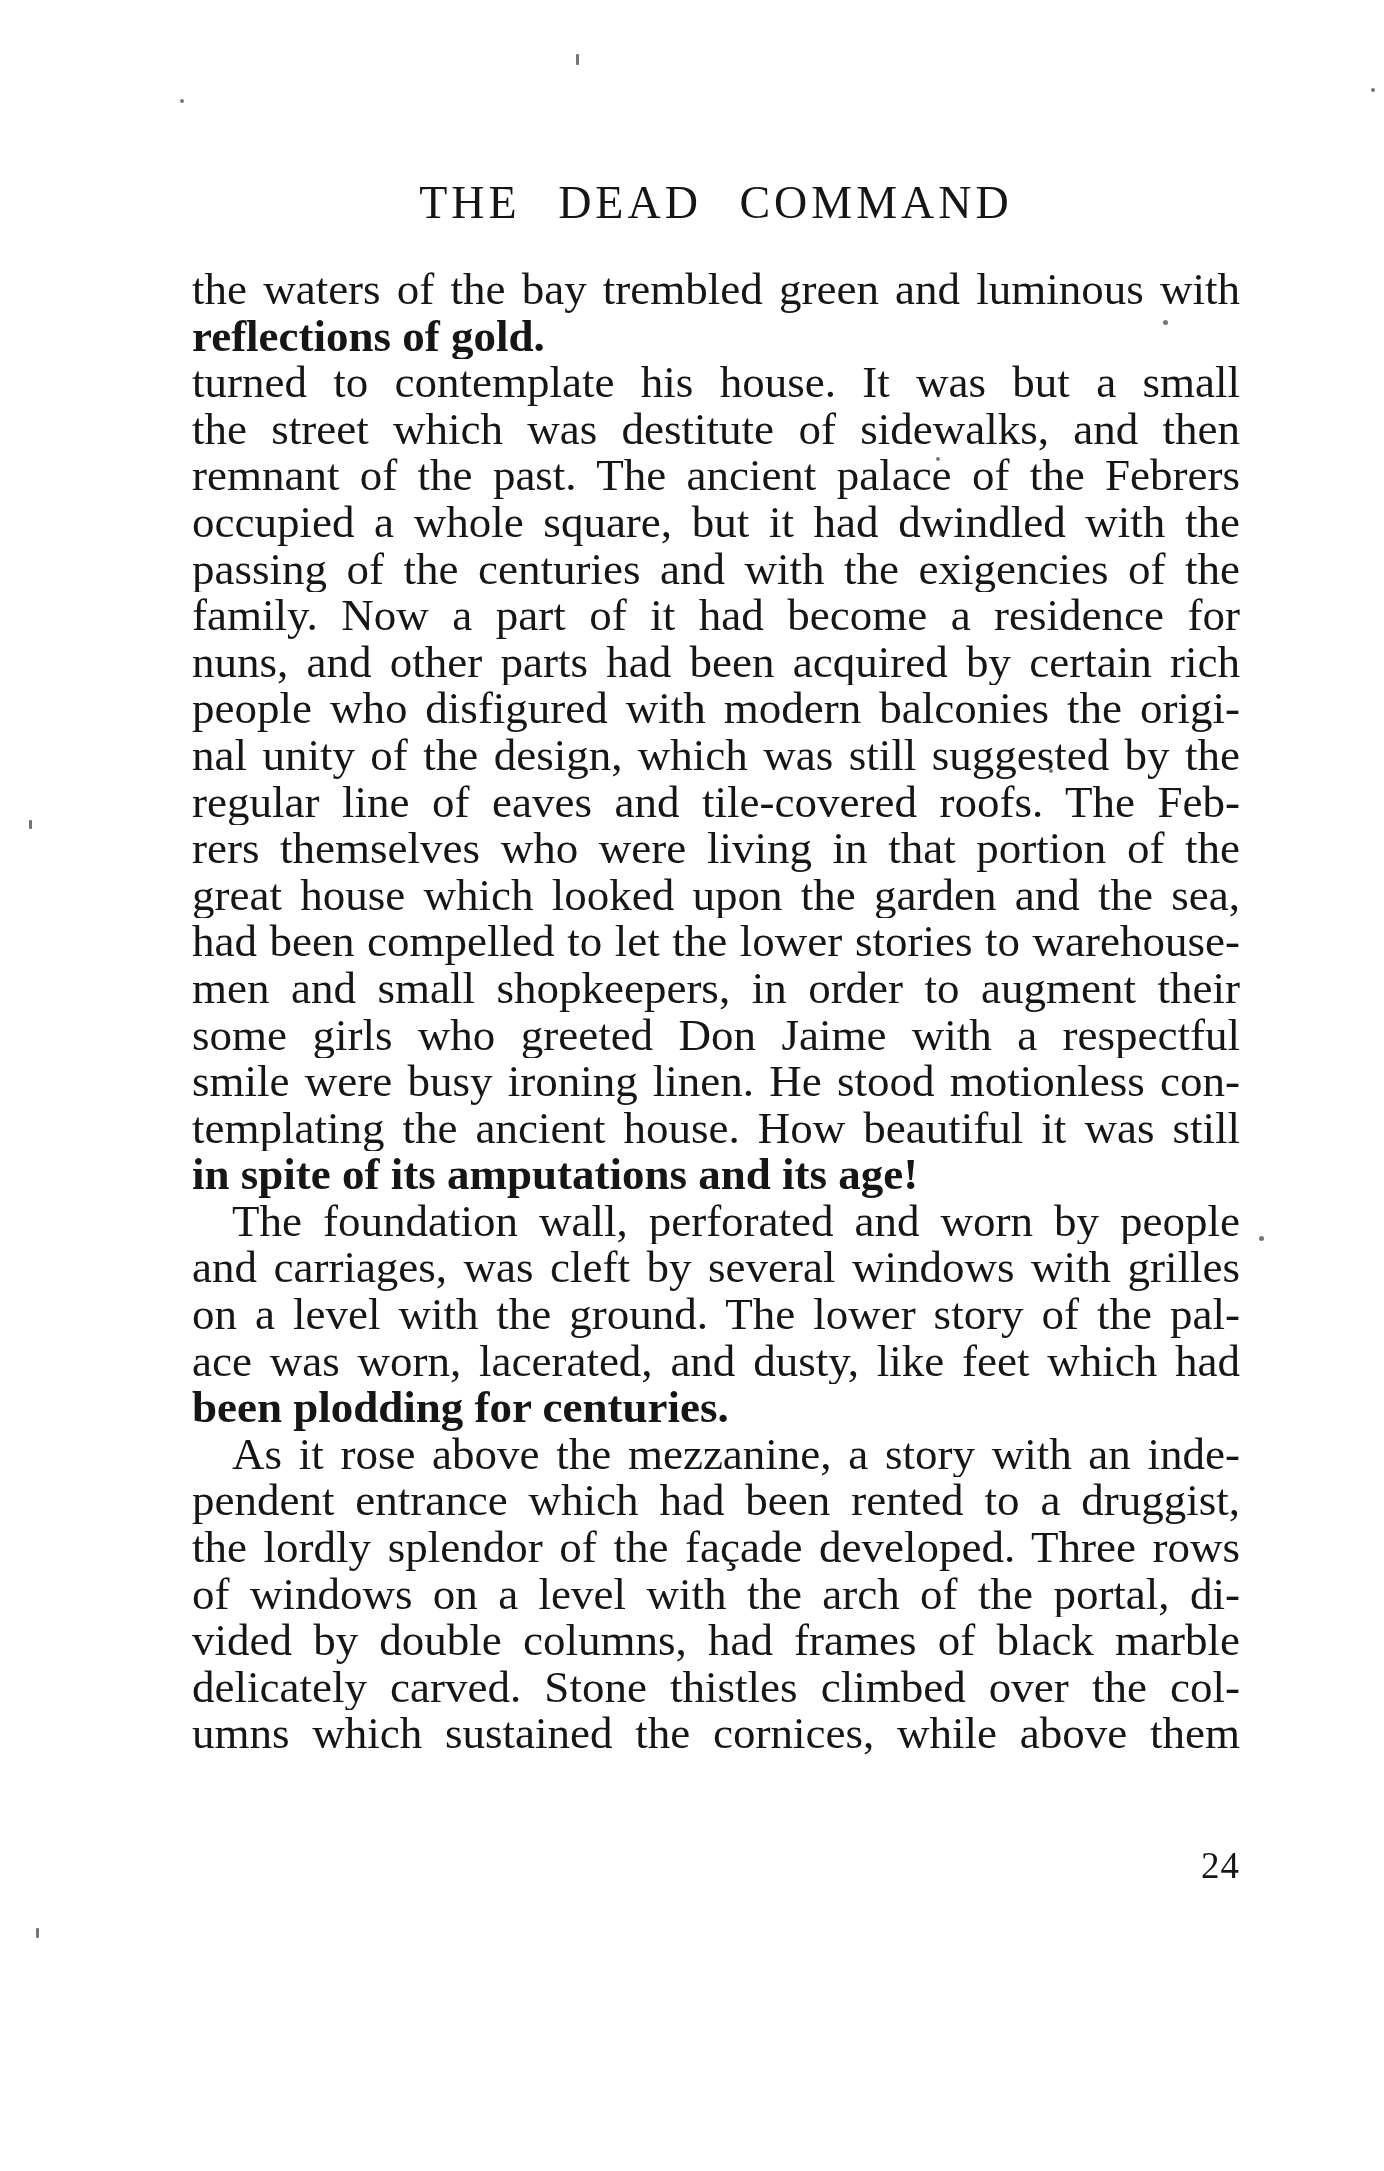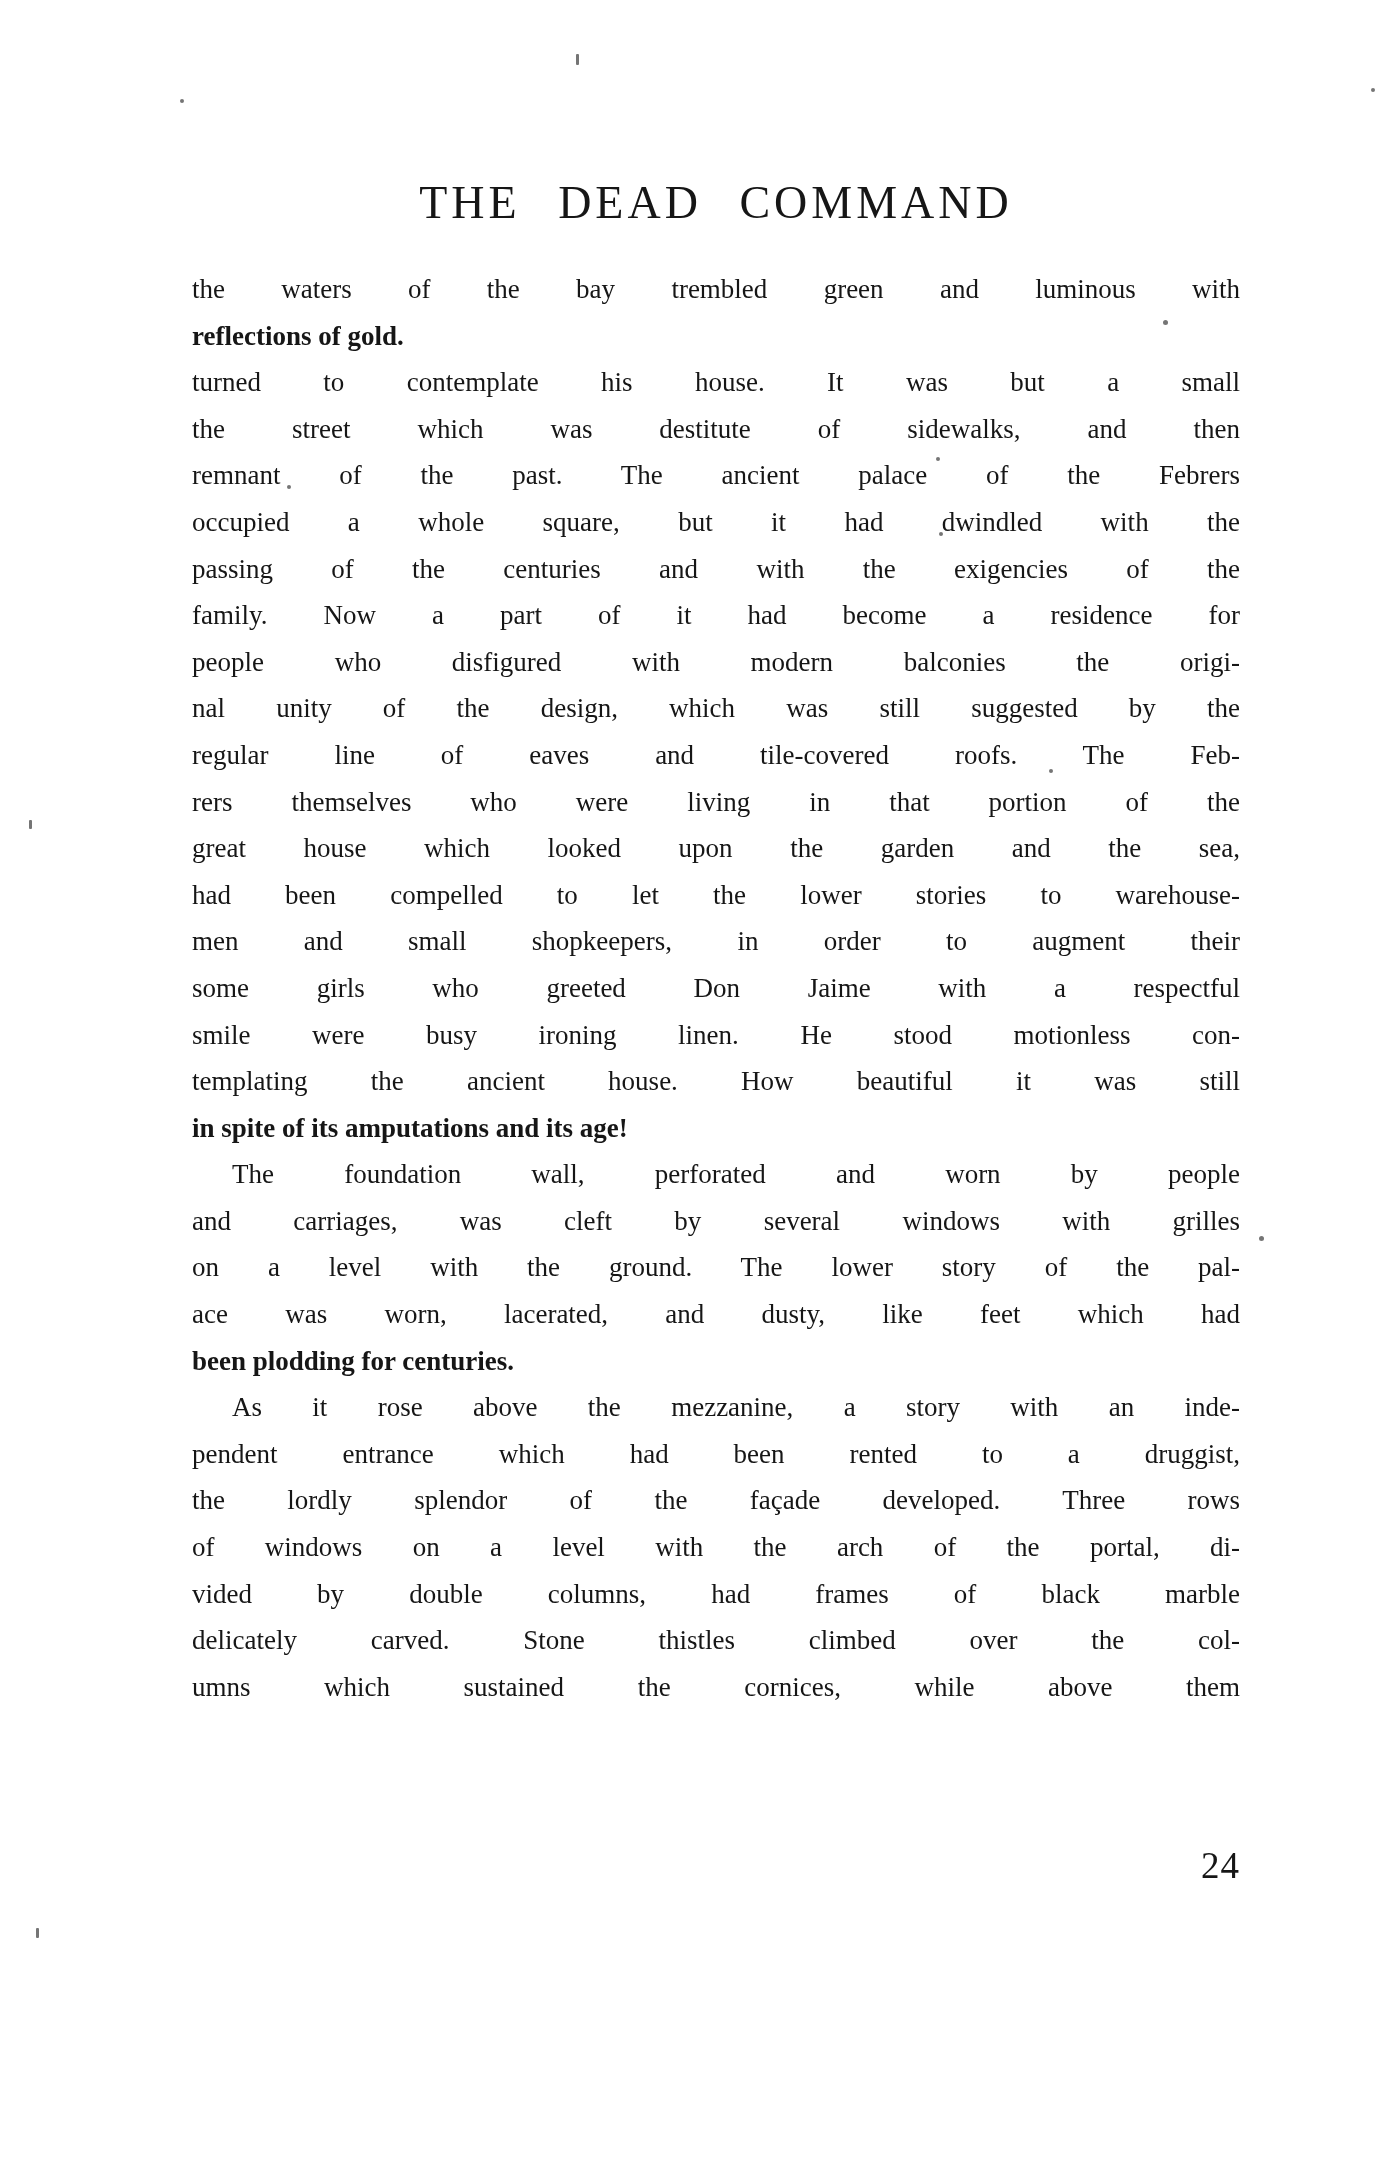--- a/index.html
+++ b/index.html
@@ -28,21 +28,21 @@
     font-weight: normal;
     letter-spacing: 4px;
     word-spacing: 22px;
     white-space: nowrap;
   }
   .textblock {
     position: absolute;
     top: 266px;
     left: 192px;
     width: 1048px;
-    font-size: 27px;
+    font-size: 45px;
     line-height: 46.6px;
   }
   .line {
     height: 46.6px;
     overflow: hidden;
     text-align: justify;
     text-align-last: justify;
     text-justify: inter-word;
   }
   .line.endpara {
@@ -81,20 +81,21 @@
 
   <div class="textblock">
     <div class="line">the waters of the bay trembled green and luminous with</div>
     <div class="line endpara">reflections of gold.</div>
     <div class="line">turned to contemplate his house. It was but a small</div>
     <div class="line">the street which was destitute of sidewalks, and then</div>
     <div class="line">remnant of the past. The ancient palace of the Febrers</div>
     <div class="line">occupied a whole square, but it had dwindled with the</div>
     <div class="line">passing of the centuries and with the exigencies of the</div>
     <div class="line">family. Now a part of it had become a residence for</div>
+    <div class="line">nuns, and other parts had been acquired by certain rich</div>
     <div class="line">people who disfigured with modern balconies the origi-</div>
     <div class="line">nal unity of the design, which was still suggested by the</div>
     <div class="line">regular line of eaves and tile-covered roofs. The Feb-</div>
     <div class="line">rers themselves who were living in that portion of the</div>
     <div class="line">great house which looked upon the garden and the sea,</div>
     <div class="line">had been compelled to let the lower stories to warehouse-</div>
     <div class="line">men and small shopkeepers, in order to augment their</div>
     <div class="line">some girls who greeted Don Jaime with a respectful</div>
     <div class="line">smile were busy ironing linen. He stood motionless con-</div>
     <div class="line">templating the ancient house. How beautiful it was still</div>

